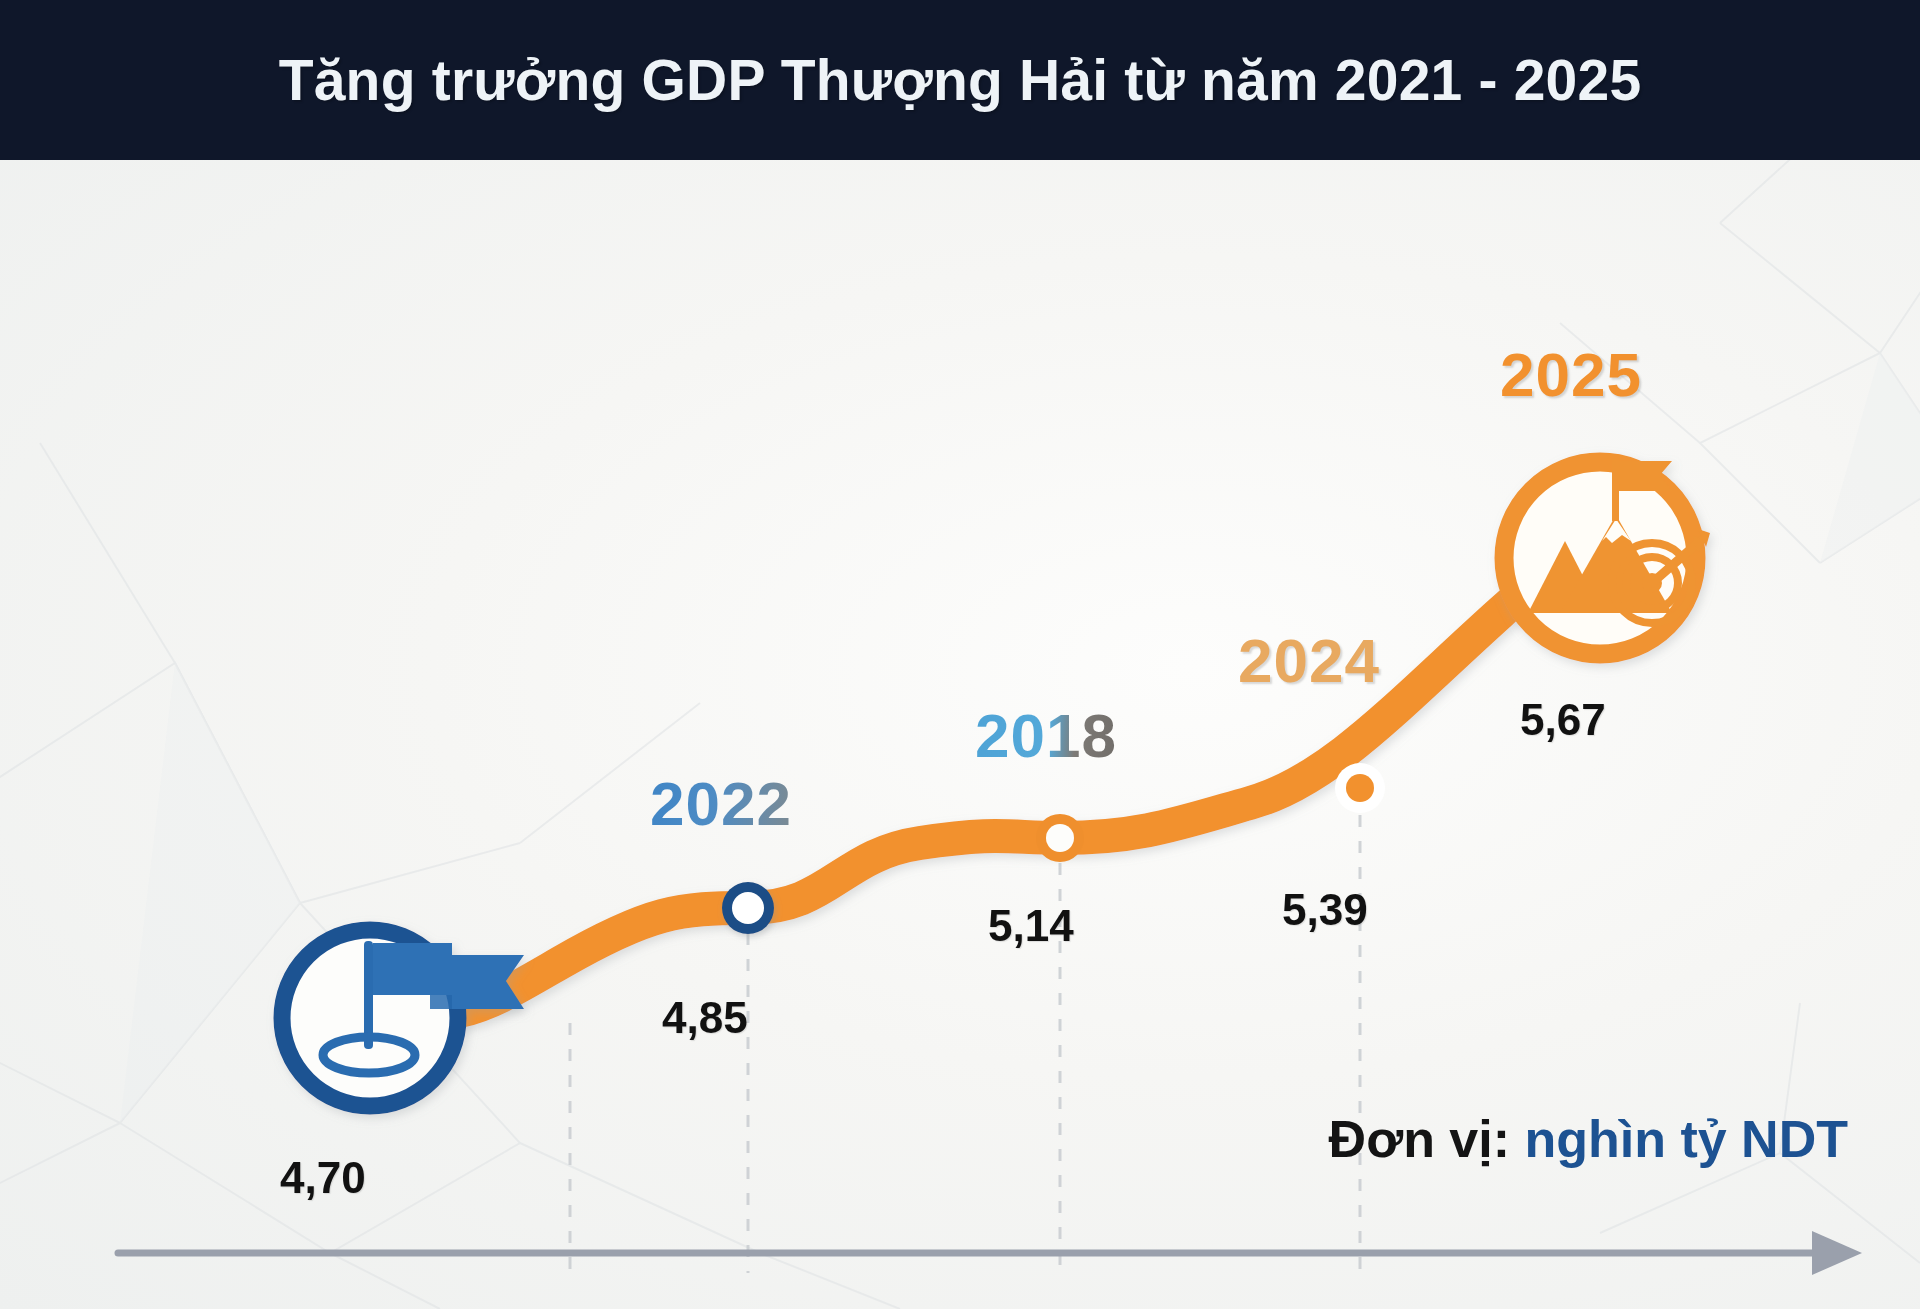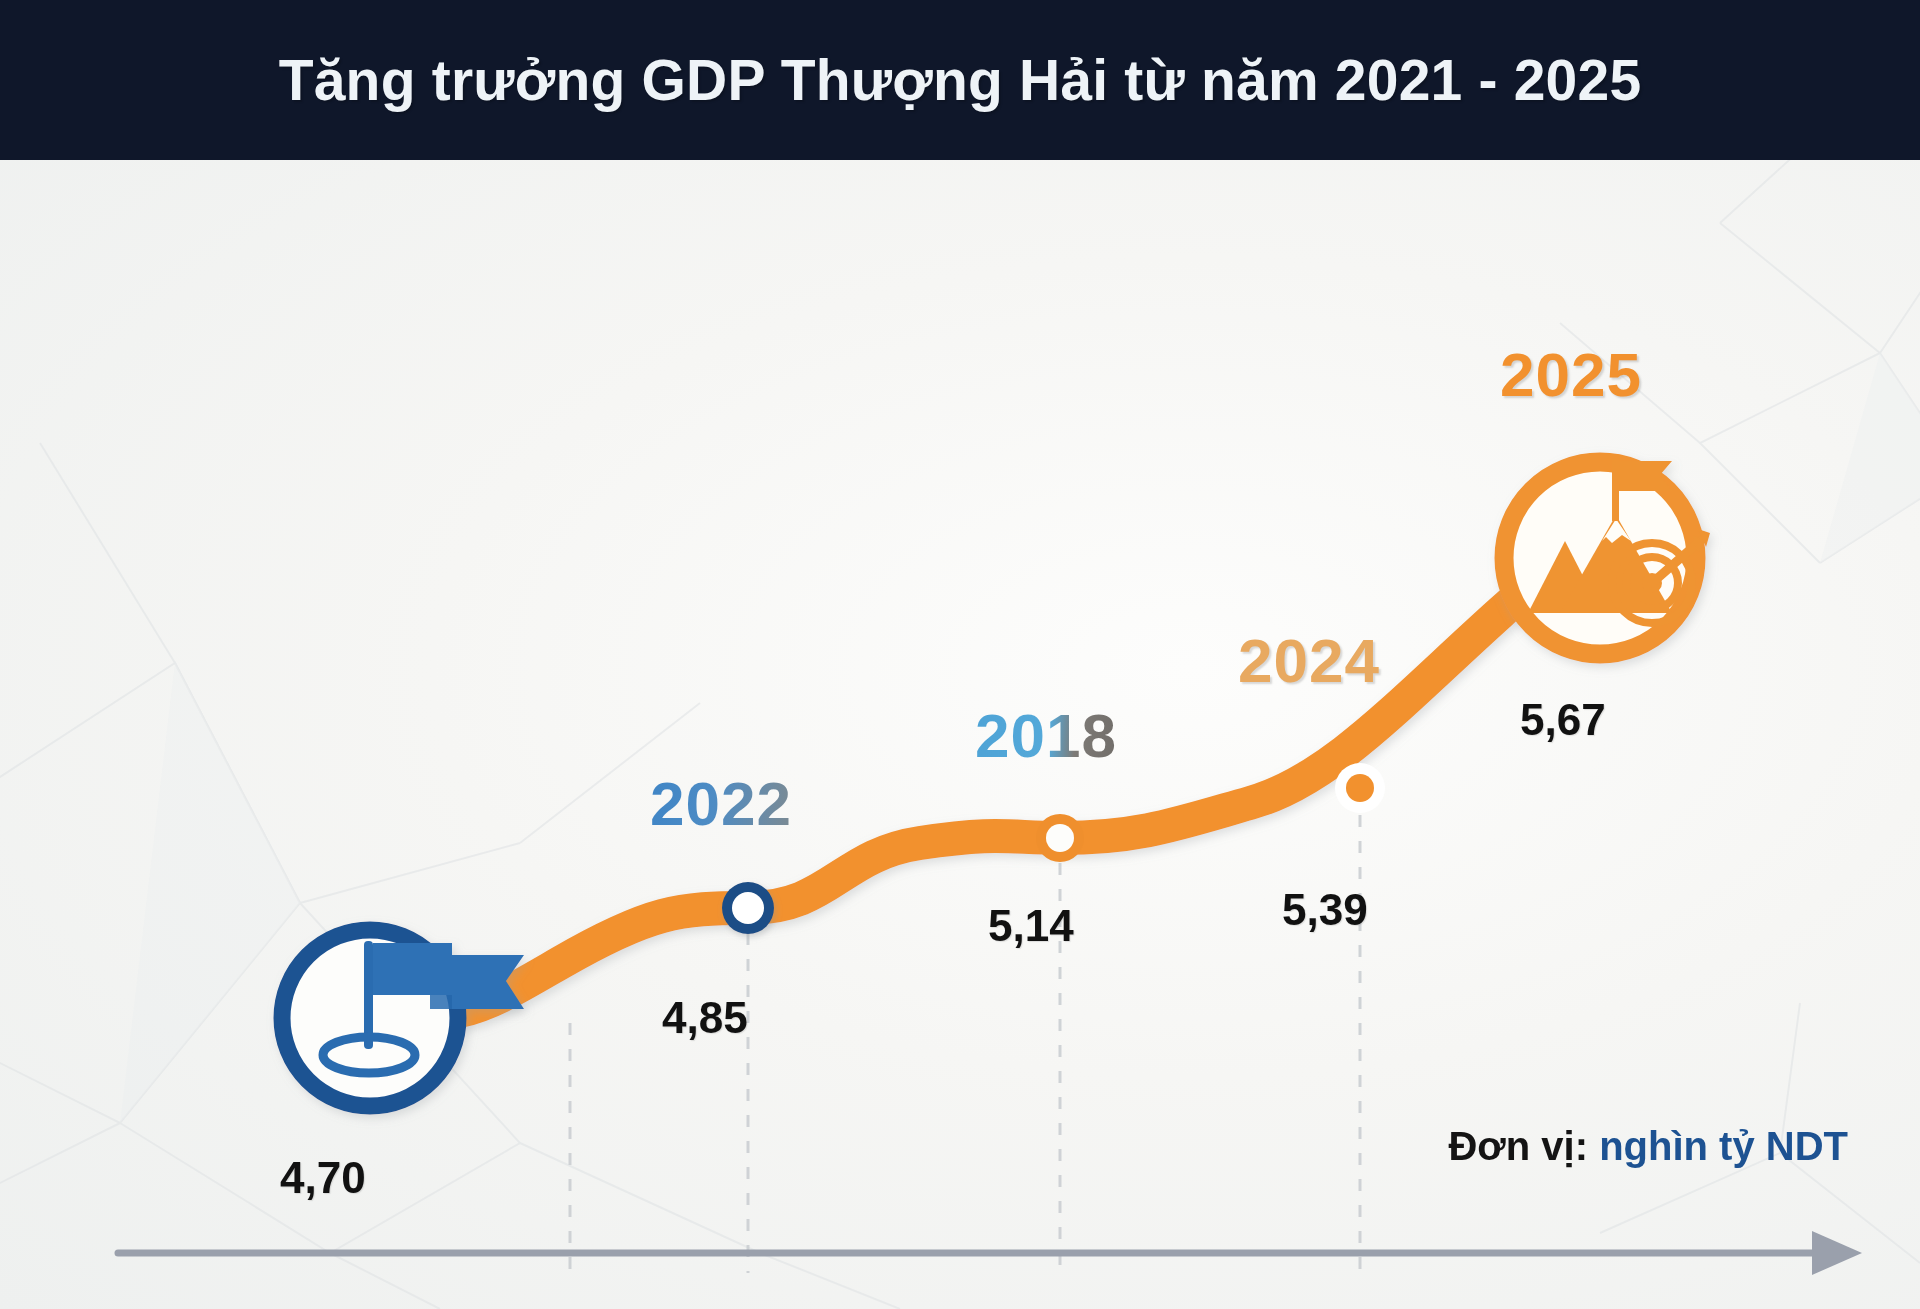--- a/index.html
+++ b/index.html
@@ -68,21 +68,21 @@
     color:#111111;
     white-space:nowrap;
     letter-spacing:0px;
     text-shadow:1px 1px 1px rgba(140,140,140,.25);
     z-index:12;
   }
 
   .unit-wrap{
     position:absolute;
     right:72px;bottom:140px;
-    font-size:40px;font-weight:800;
+    font-size:52px;font-weight:800;
     white-space:nowrap;
     z-index:14;
   }
   .unit-label{color:#141414;}
   .unit-value{color:#1d5292;}
 </style>
 </head>
 <body>
 
 <div id="infographic">

